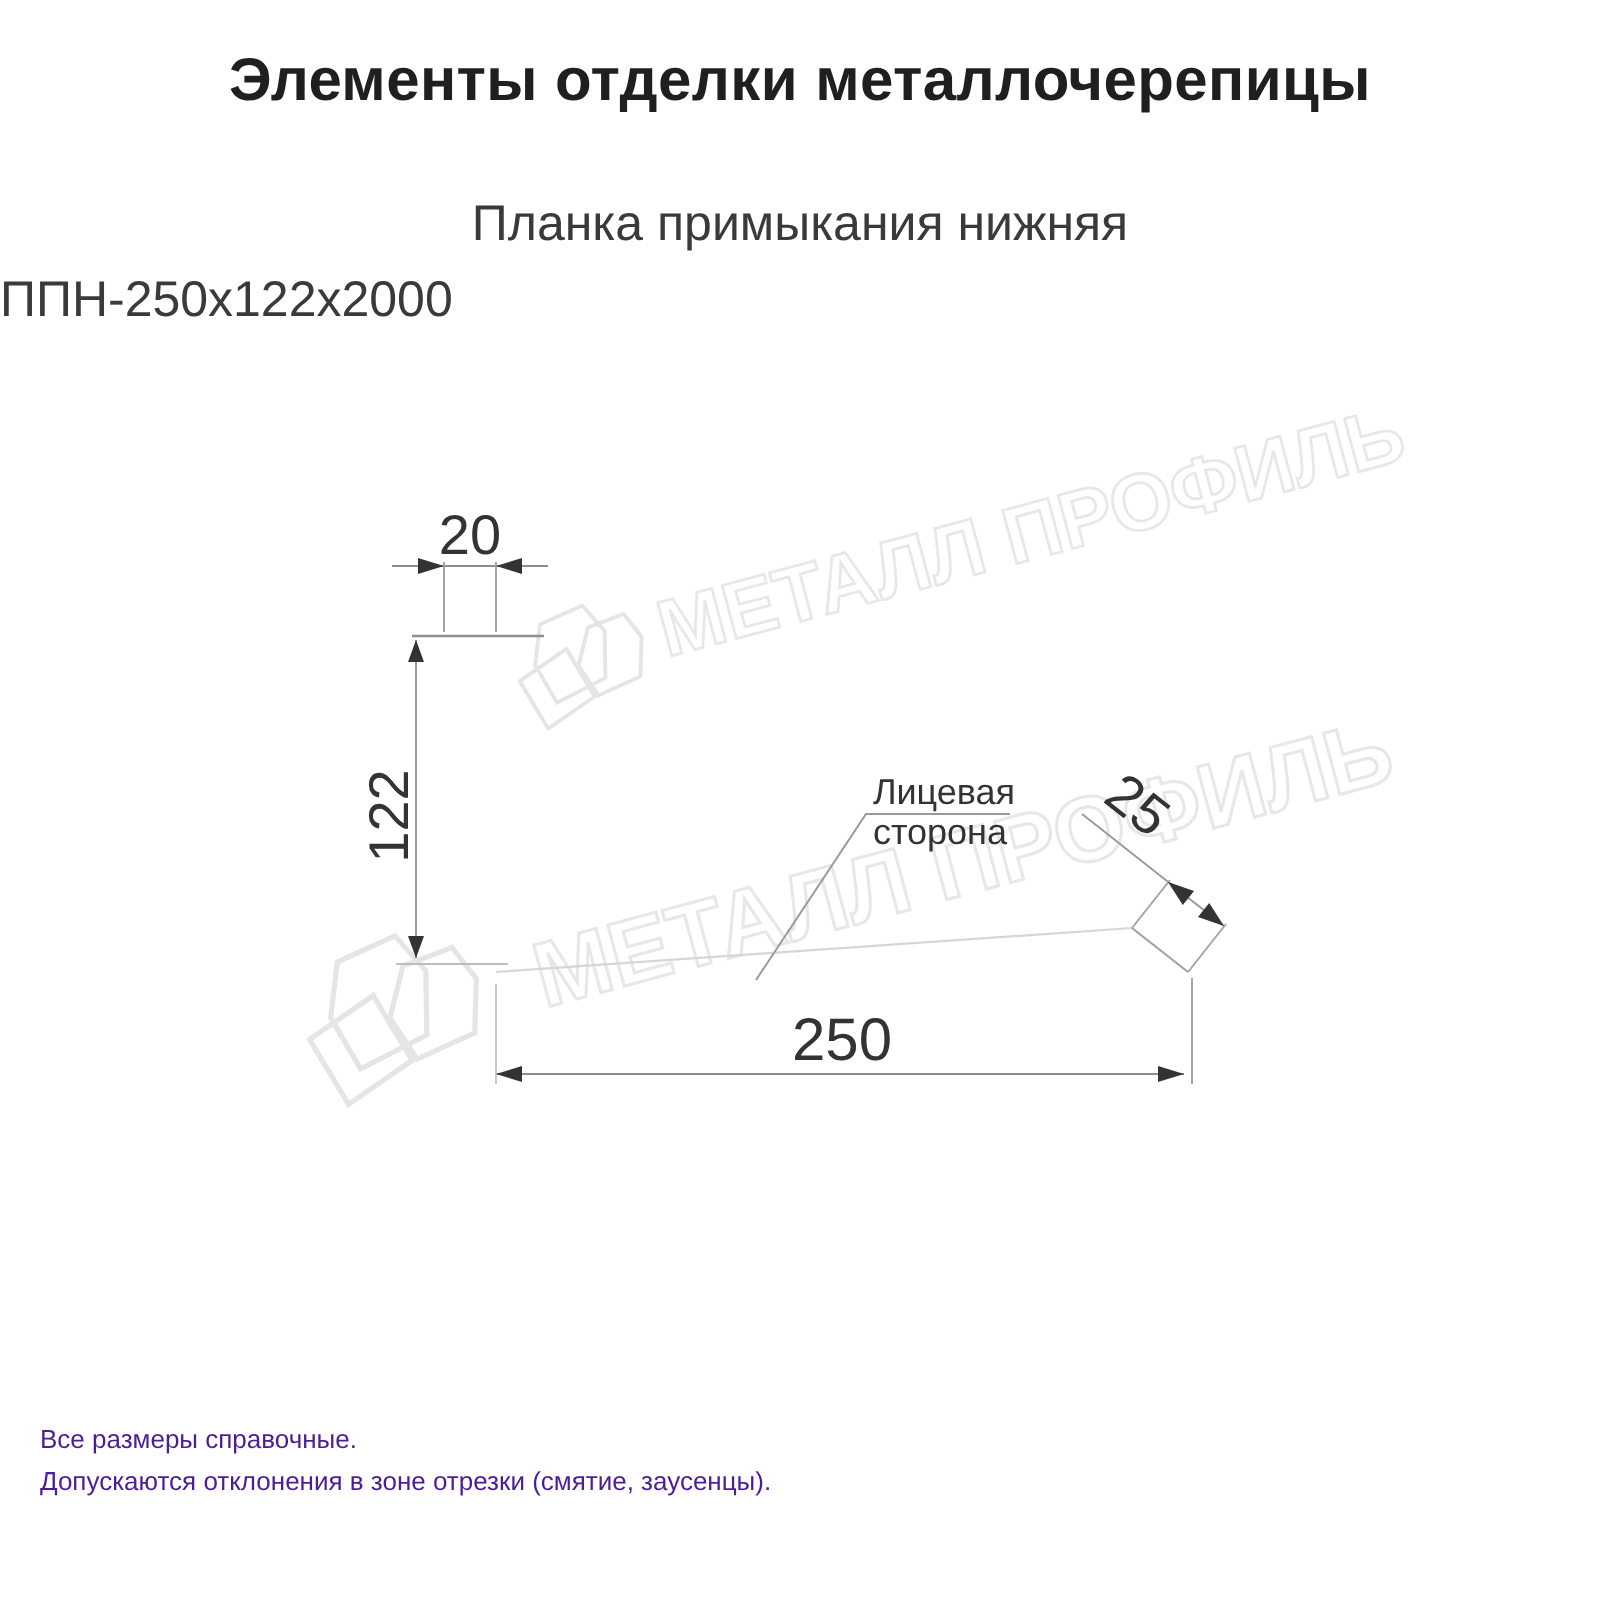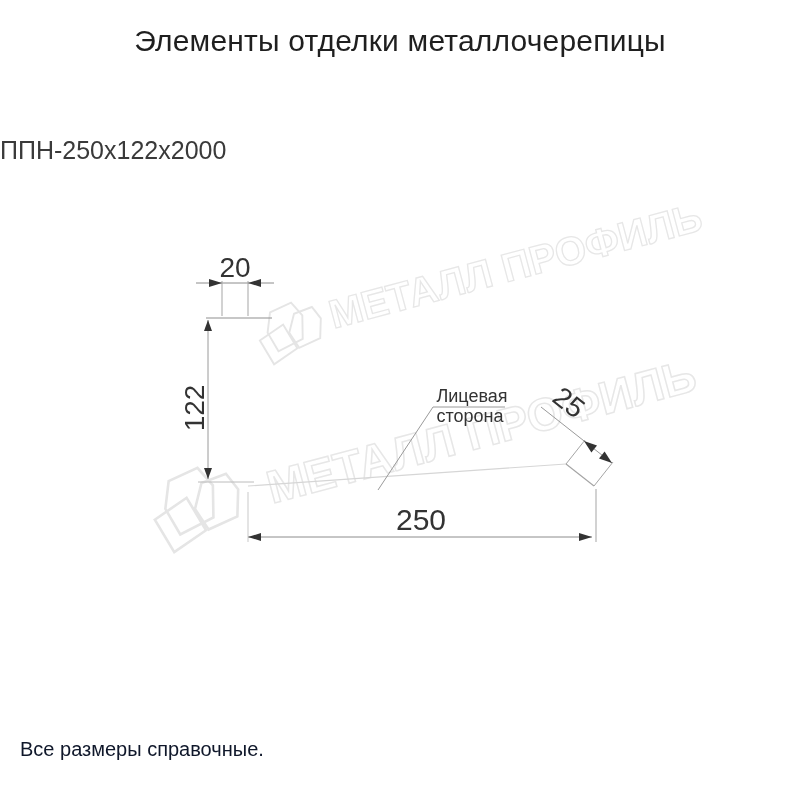--- a/index.html
+++ b/index.html
@@ -2,45 +2,46 @@
 <html><head>
 <meta charset="utf-8">
 <style>
   html,body{margin:0;padding:0;background:#ffffff;}
   .page{
     position:relative;width:800px;height:800px;background:#ffffff;overflow:hidden;
     font-family:"Liberation Sans", sans-serif;
   }
   .title{
     position:absolute;top:24px;left:0;width:800px;text-align:center;
-    font-size:30px;color:#1f1f1f;letter-spacing:0.2px;
+    font-size:30px;color:#1f1f1f;letter-spacing:0.2px;font-weight:bold;
   }
   .subtitle{
     position:absolute;top:98px;left:0;width:800px;text-align:center;
     font-size:25px;color:#3a3a3a;
   }
   .model{
     position:absolute;top:136px;left:0;width:800px;text-align:left;
     font-size:25px;color:#3a3a3a;
   }
   .drawing{position:absolute;top:0;left:0;}
   .footer{
-    position:absolute;top:739px;left:20px;width:700px;
-    font-size:20px;line-height:21px;color:#0f172a;
+    position:absolute;top:709px;left:20px;width:700px;
+    font-size:13px;line-height:21px;color:#4c1d95;
   }
   .dim-text{font-family:"Liberation Sans", sans-serif;fill:#333333;}
   .face-text{font-family:"Liberation Sans", sans-serif;fill:#333333;}
   .wm-text{font-family:"Liberation Sans", sans-serif;font-weight:bold;fill:none;}
 </style>
 </head>
 <body>
 
 <div class="page">
 
   <div class="title">Элементы отделки металлочерепицы</div>
+  <div class="subtitle">Планка примыкания нижняя</div>
   <div class="model">ППН-250х122х2000</div>
 
   <svg class="drawing" width="800" height="800" viewBox="0 0 800 800" xmlns="http://www.w3.org/2000/svg">
 
     <defs>
       <g id="mplogo" fill="none" stroke="#e5e5e5" stroke-width="2">
         <path d="M2,30 L30,20 L38,48 L10,58 Z"></path>
         <path d="M12,24 L20,4 L44,0 L52,16 L46,40 L18,46 Z"></path>
         <path d="M34,30 L44,12 L64,10 L70,24 L64,44 L40,48 Z"></path>
       </g>
@@ -99,15 +100,16 @@
 
     <g>
       <polyline points="378,490 433,407 505,407" fill="none" stroke="#9a9a9a" stroke-width="1"></polyline>
       <text class="face-text" x="472" y="402" font-size="18" text-anchor="middle">Лицевая</text>
       <text class="face-text" x="470" y="422" font-size="18" text-anchor="middle">сторона</text>
     </g>
   </svg>
 
   <div class="footer">
     <div>Все размеры справочные.</div>
+    <div>Допускаются отклонения в зоне отрезки (смятие, заусенцы).</div>
   </div>
 
 </div>
 
 </body></html>

